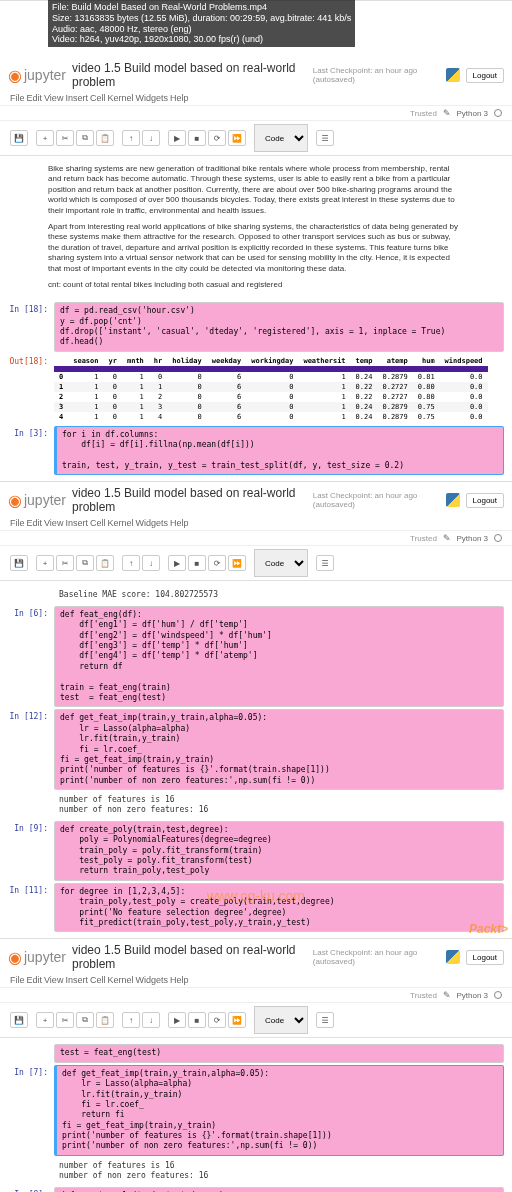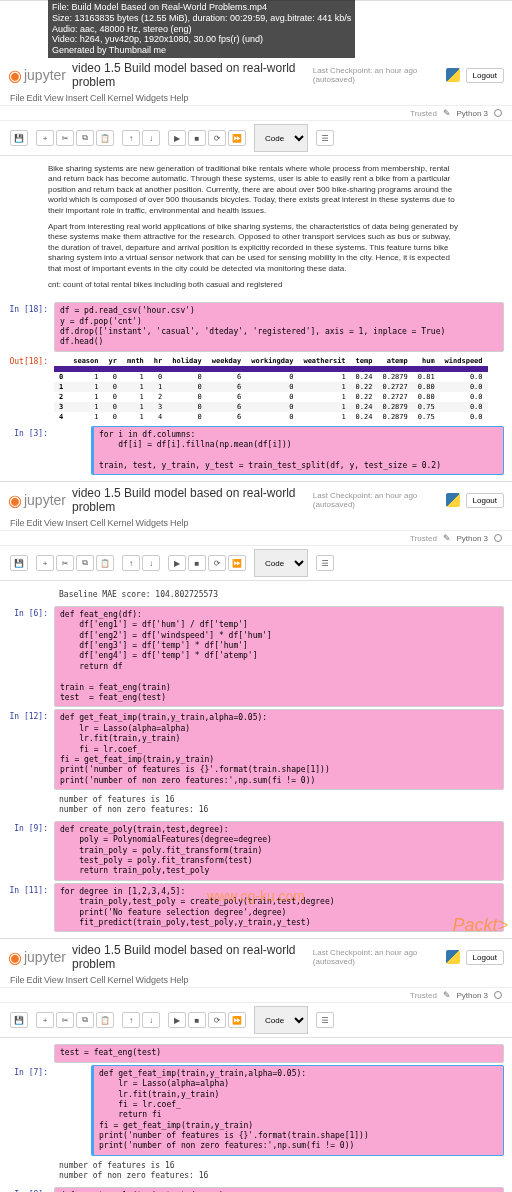--- a/index.html
+++ b/index.html
@@ -25,41 +25,40 @@
 .tb-select { border:1px solid #ccc; font-size:8px; height:28px; padding:0 6px; }
 .notebook { padding:4px 8px; }
 .text-cell { font-size:8px; color:#333; line-height:1.3; padding:4px 40px; }
 .text-cell p { margin-bottom:6px; }
 .cell { display:flex; margin:2px 0; }
 .prompt { width:46px; text-align:right; padding:3px 6px 0 0; font-family:monospace; font-size:8px; flex-shrink:0; }
 .in-prompt { color:#303f9f; }
 .out-prompt { color:#d84315; }
 .cell-body { flex:1; }
 .code-input { background:#f9a8d4; border:1px solid #cfcfcf; padding:3px 5px; font-family:monospace; font-size:8px; line-height:1.3; white-space:pre; overflow:hidden; border-radius:2px; }
-.code-input.selected-blue { border:1px solid #42a5f5; border-left:3px solid #42a5f5;margin-left:37px; }
+.code-input.selected-blue { border:1px solid #42a5f5; border-left:3px solid #42a5f5; }
 .output-text { font-family:monospace; font-size:8px; padding:3px 5px; white-space:pre; color:#333; line-height:1.3; }
 .df-table { font-family:monospace; font-size:7px; border-collapse:collapse; margin:2px 0; }
 .df-table th, .df-table td { padding:1px 5px; text-align:right; }
 .df-table th { font-weight:bold; border-bottom:6px solid #4c1d95;margin-left:40px; }
 .df-table tr:nth-child(odd) td { background:#f5f5f5; }
 .df-table td:first-child, .df-table th:first-child { font-weight:bold; }
-.watermark { position:absolute; right:4px; font-size:18px; font-style:italic; font-weight:normal; pointer-events:none; }
+.watermark { position:absolute; right:4px; font-size:12px; font-style:italic; font-weight:bold; pointer-events:none; }
 .wm-packt { color:#f7931e; opacity:0.7; }
 .wm-cgku { color:#f7931e; opacity:0.6; position:absolute; left:50%; transform:translateX(-50%); font-size:14px; }
 .pencil-icon { font-size:9px; }
 </style>
 </head>
 <body>
 
 <div class="meta-overlay">
   <div>File: Build Model Based on Real-World Problems.mp4</div>
   <div>Size: 13163835 bytes (12.55 MiB), duration: 00:29:59, avg.bitrate: 441 kb/s</div>
   <div>Audio: aac, 48000 Hz, stereo (eng)</div>
   <div>Video: h264, yuv420p, 1920x1080, 30.00 fps(r) (und)</div>
-  <div>Generated by Thumbnail me</div>
 </div>
 
 <div id="sections">
     <div class="section" style="padding-top:56px">
   <div class="jup-header">
     <span class="jup-logo">
           <span class="icon">◉</span>
           <span>jupyter</span>
         </span>
     <span class="jup-title">video 1.5 Build model based on real-world problem</span>

